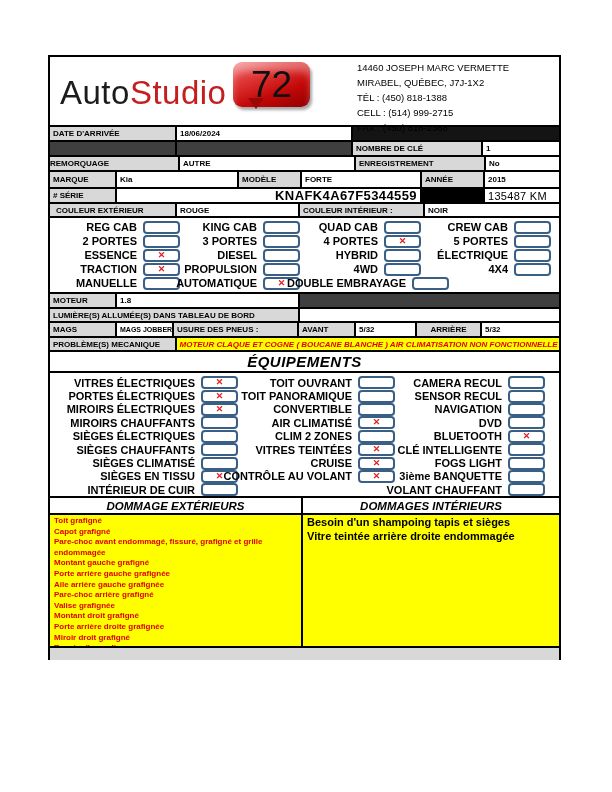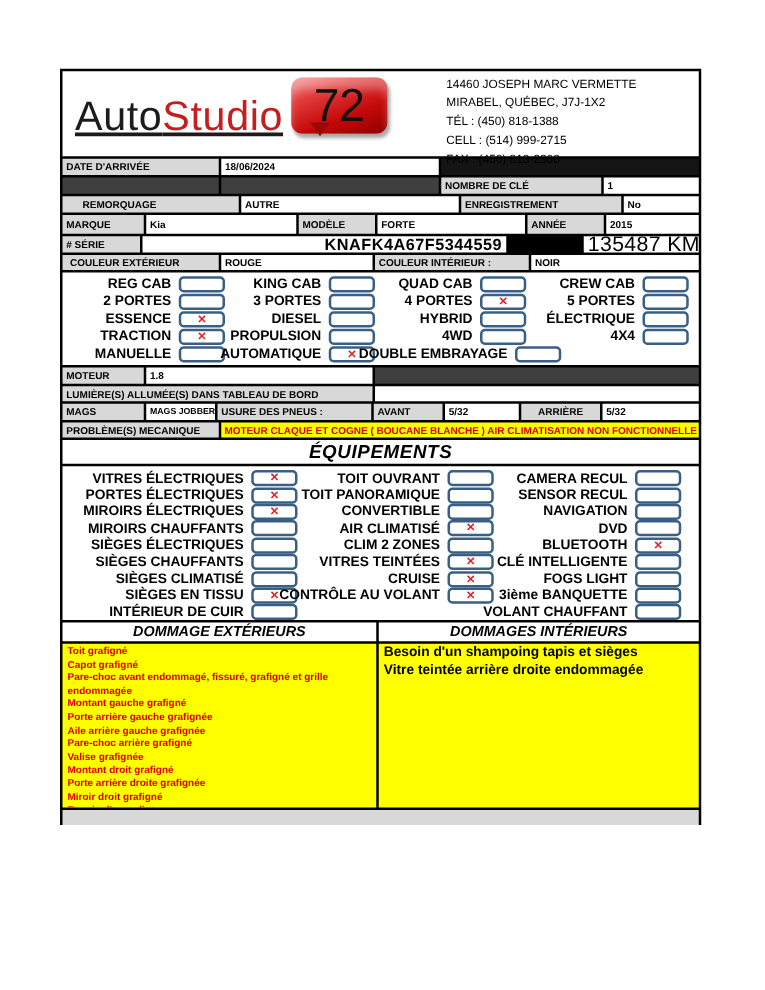--- a/index.html
+++ b/index.html
@@ -11,21 +11,21 @@
   .cell{display:flex;align-items:center;padding:0 3px;font-size:8px;font-weight:bold;
         box-sizing:border-box;overflow:hidden;white-space:nowrap;color:#000;}
   .lbl{background:#D8D8D8;}
   .val{background:#ffffff;}
   .darkc{background:#3F3F3F;}
   .blackc{background:#141414;}
   .flex1{flex:1 1 auto;}
   .panel{background:#fff;flex:1;position:relative;}
 
   
-  .logo-text{position:absolute;left:10px;top:17px;font-size:33px;font-weight:400;color:#1c1c1c;letter-spacing:0.5px;text-decoration:underline;}
+  .logo-text{position:absolute;left:10px;top:17px;font-size:33px;font-weight:400;color:#1c1c1c;letter-spacing:0.5px;}
   .logo-red{color:#C41E1E;}
   .badge{position:absolute;left:183px;top:5px;width:77px;height:45px;border-radius:9px;
          background:linear-gradient(160deg,#f28a8a 0%,#e23c3c 28%,#c40808 65%,#8f0000 100%);
          box-shadow:2px 3px 3px rgba(0,0,0,.35), inset 0 9px 7px rgba(255,255,255,.3);
          display:flex;align-items:center;justify-content:center;color:#101010;font-size:37px;font-weight:500;}
   .badge::after{content:"";position:absolute;left:15px;bottom:-10px;width:0;height:0;
          border:8px solid transparent;border-top:11px solid #9c0606;}
   .address{position:absolute;left:307px;top:3px;font-size:9.5px;line-height:15px;color:#000;}
 
   
@@ -33,23 +33,23 @@
   .eqcol{position:absolute;top:3px;}
   .cbrow{display:flex;align-items:center;justify-content:flex-end;gap:6px;height:14px;}
   .eqcol .cbrow{height:13.4px;}
   .cblabel{font-size:11px;font-weight:600;white-space:nowrap;color:#000;}
   .cbox{flex:0 0 auto;width:33px;height:9px;border:2px solid #3A5F85;border-radius:4px;background:#fff;
         display:flex;align-items:center;justify-content:center;font-size:9px;font-weight:700;color:#E02020;line-height:1;}
   .cab-c3 div.cbrow:nth-of-type(5){transform:translateX(28px);}
 
   
   .serialv{justify-content:flex-end;font-size:13px;letter-spacing:.4px;}
-  .kmv{font-size:17px;font-weight:400;letter-spacing:.3px;}
+  .kmv{font-size:11px;font-weight:400;letter-spacing:.3px;}
   .tiny{font-size:7px;}
-  .problem{color:#E00000;background:#FFFF00;}
+  .problem{color:#E00000;background:#FFFF00;font-style:italic;}
   .eqtitle{background:#fff;flex:1;display:flex;align-items:center;justify-content:center;
            font-weight:700;font-style:italic;font-size:15px;letter-spacing:.5px;}
 
   
   .dmgcol{display:flex;flex-direction:column;gap:2px;}
   .dmghead{background:#fff;height:15px;flex:0 0 auto;display:flex;align-items:center;justify-content:center;
            font-weight:700;font-style:italic;font-size:11.5px;}
   .dmgbody{background:#FFFF00;flex:1;padding:1px 4px;white-space:pre-line;overflow:hidden;}
   .dmgbody.ext{color:#E00000;font-weight:700;font-size:8px;line-height:10.6px;}
   .dmgbody.int{color:#000;font-weight:700;font-size:11px;line-height:13.5px;}
@@ -85,21 +85,21 @@
     </div>
 
     <div class="row" style="height:13px;">
       <div class="cell darkc" style="width:125px;"></div>
       <div class="cell darkc" style="width:174px;"></div>
       <div class="cell lbl" style="width:128px;">NOMBRE DE CLÉ</div>
       <div class="cell val flex1">1</div>
     </div>
 
     <div class="row" style="height:13px;">
-      <div class="cell lbl" style="width:141px;padding-left:16px;">REMORQUAGE</div>
+      <div class="cell lbl" style="width:128px;padding-left:0;">REMORQUAGE</div>
       <div class="cell val" style="width:174px;">AUTRE</div>
       <div class="cell lbl" style="width:128px;">ENREGISTREMENT</div>
       <div class="cell val flex1">No</div>
     </div>
 
     <div class="row" style="height:15px;">
       <div class="cell lbl" style="width:65px;">MARQUE</div>
       <div class="cell val" style="width:120px;">Kia</div>
       <div class="cell lbl" style="width:61px;">MODÈLE</div>
       <div class="cell val" style="width:118px;">FORTE</div>

